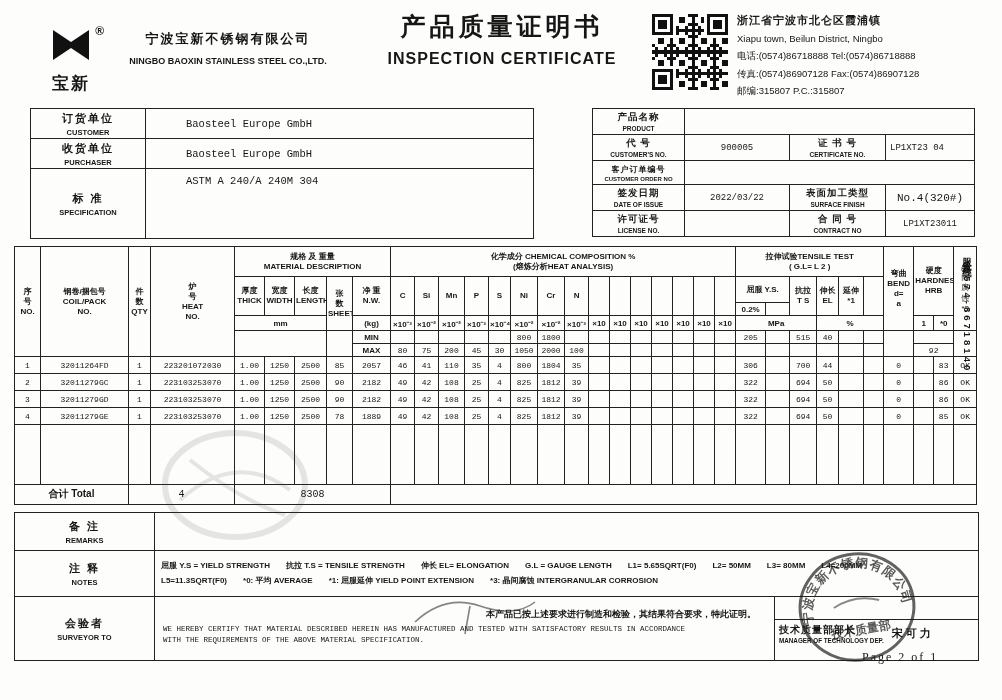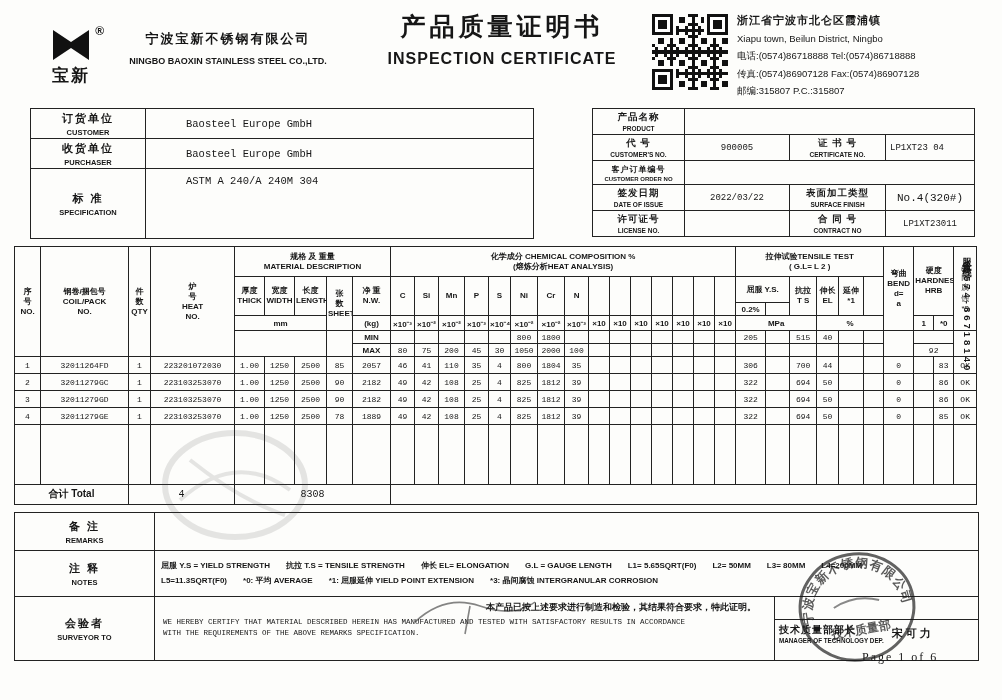--- a/index.html
+++ b/index.html
@@ -2,21 +2,21 @@
 <html><head>
 <meta charset="utf-8">
 <style>
   html,body{margin:0;padding:0;}
   body{width:1002px;height:700px;background:#fdfdfb;font-family:"Liberation Sans",sans-serif;color:#161616;position:relative;overflow:hidden;}
   .abs{position:absolute;}
   
   .logo{left:36px;top:26px;width:70px;height:72px;text-align:center;}
   .logo-mark{width:36px;height:30px;background:#111;margin:4px auto 0;clip-path:polygon(0 0,50% 40%,100% 0,100% 100%,50% 60%,0 100%);}
   .logo-r{position:absolute;top:-2px;right:2px;font-size:12px;font-weight:bold;}
-  .logo-text{font-size:17px;font-weight:bold;letter-spacing:2px;margin-top:4px;font-family:Liberation Serif, serif;}
+  .logo-text{font-size:17px;font-weight:bold;letter-spacing:2px;margin-top:12px;font-family:Liberation Serif, serif;}
   .company{left:108px;top:30px;width:240px;text-align:center;}
   .company-cn{font-size:13px;font-weight:bold;letter-spacing:2px;}
   .company-en{font-size:9px;font-weight:bold;margin-top:8px;}
   .doc-title{left:352px;top:10px;width:300px;text-align:center;}
   .doc-title-cn{font-size:25px;font-weight:bold;letter-spacing:4px;}
   .doc-title-en{font-size:16px;font-weight:bold;letter-spacing:1px;margin-top:7px;}
   .qr{left:652px;top:14px;width:76px;height:76px;}
   .addr{left:737px;top:12px;width:260px;font-size:9.5px;line-height:17.5px;white-space:nowrap;}
   .addr-cn{font-size:11px;font-weight:bold;letter-spacing:1px;}
   
@@ -38,21 +38,21 @@
   
   .main{left:14px;top:246px;width:942px;}
   .main td{font-size:8px;}
   .dc{font-family:"Liberation Mono",monospace;font-size:8.5px;white-space:nowrap;}
   .igc{font-size:7px;white-space:pre-line;line-height:1.3;}
   .u{font-size:6.5px;font-weight:bold;}
   .mm{font-size:7px;font-weight:bold;}
   
   .bottom{left:14px;top:512px;width:964px;}
   .notes-text{text-align:left;font-size:8px;font-weight:bold;padding:2px 6px;line-height:1.8;}
-  .cert{text-align:left;font-size:8px;padding:2px 8px;vertical-align:top;}
+  .cert{text-align:left;font-size:8px;padding:9px 8px;vertical-align:top;}
   .cert-cn{text-align:right;font-size:9px;font-weight:bold;margin:2px 10px 3px 0;}
   .cert-en{font-family:"Liberation Mono",monospace;font-size:7.5px;line-height:1.5;}
   .mgr-cell{padding:0;vertical-align:top;}
   .mgr-top{height:22px;}
   .mgr-row{border-top:1px solid #222;display:flex;align-items:center;padding:3px 4px;}
   .mgr-labels{text-align:left;}
   .mgr-cn{font-size:10px;font-weight:bold;letter-spacing:1px;}
   .mgr-en{font-size:6.3px;font-weight:bold;}
   .mgr-name{font-size:11px;font-weight:bold;letter-spacing:3px;margin-left:8px;}
   .page-line{left:862px;top:650px;font-size:12px;font-family:"Liberation Serif",serif;letter-spacing:2px;}
@@ -791,37 +791,37 @@
     </td>
   </tr>
   <tr style="height:64px">
     <td>
           <span class="lab-cn">会验者</span>
           <span class="lab-en">SURVEYOR TO</span>
         </td>
     <td class="cert">
       <div class="cert-cn">本产品已按上述要求进行制造和检验，其结果符合要求，特此证明。</div>
       <div class="cert-en">WE HEREBY CERTIFY THAT MATERIAL DESCRIBED HEREIN HAS MANUFACTURED AND TESTED WITH SATISFACTORY RESULTS IN ACCORDANCE</div>
-      <div class="cert-en">WITH THE REQUIREMENTS OF THE ABOVE REMARKS SPECIFICATION.</div>
+      <div class="cert-en">WITH THE REQUIREMENTS OF THE ABOVE MATERIAL SPECIFICATION.</div>
     </td>
     <td class="mgr-cell">
       <div class="mgr-top"></div>
       <div class="mgr-row">
         <div class="mgr-labels">
           <div class="mgr-cn">技术质量部部长</div>
           <div class="mgr-en">MANAGER OF TECHNOLOGY DEP.</div>
         </div>
         <span class="mgr-name">宋可力</span>
       </div>
     </td>
   </tr>
 </tbody>
   </table>
 
-<div class="abs page-line">Page  1  of  6</div>
+<div class="abs page-line">Page  2  of  1</div>
 <div class="abs hotline">服务热线  0574-86718140</div>
 
 <svg class="abs seal" width="150" height="118" viewBox="0 0 150 118">
   <ellipse cx="75" cy="59" rx="57" ry="53" fill="none" stroke="rgba(25,25,25,0.8)" stroke-width="3"></ellipse>
   <path id="sealArc" d="M 30 72 A 46 44 0 1 1 120 72" fill="none"></path>
   <text font-size="12.5" font-weight="bold" fill="rgba(25,25,25,0.85)" letter-spacing="1">
     <textPath href="#sealArc" startOffset="4">宁波宝新不锈钢有限公司</textPath>
   </text>
   <text x="75" y="86" text-anchor="middle" font-size="12" font-weight="bold" fill="rgba(25,25,25,0.85)">技术质量部</text>
   <path d="M52 56 q23 -10 46 0" fill="none" stroke="rgba(25,25,25,0.6)" stroke-width="2"></path>

